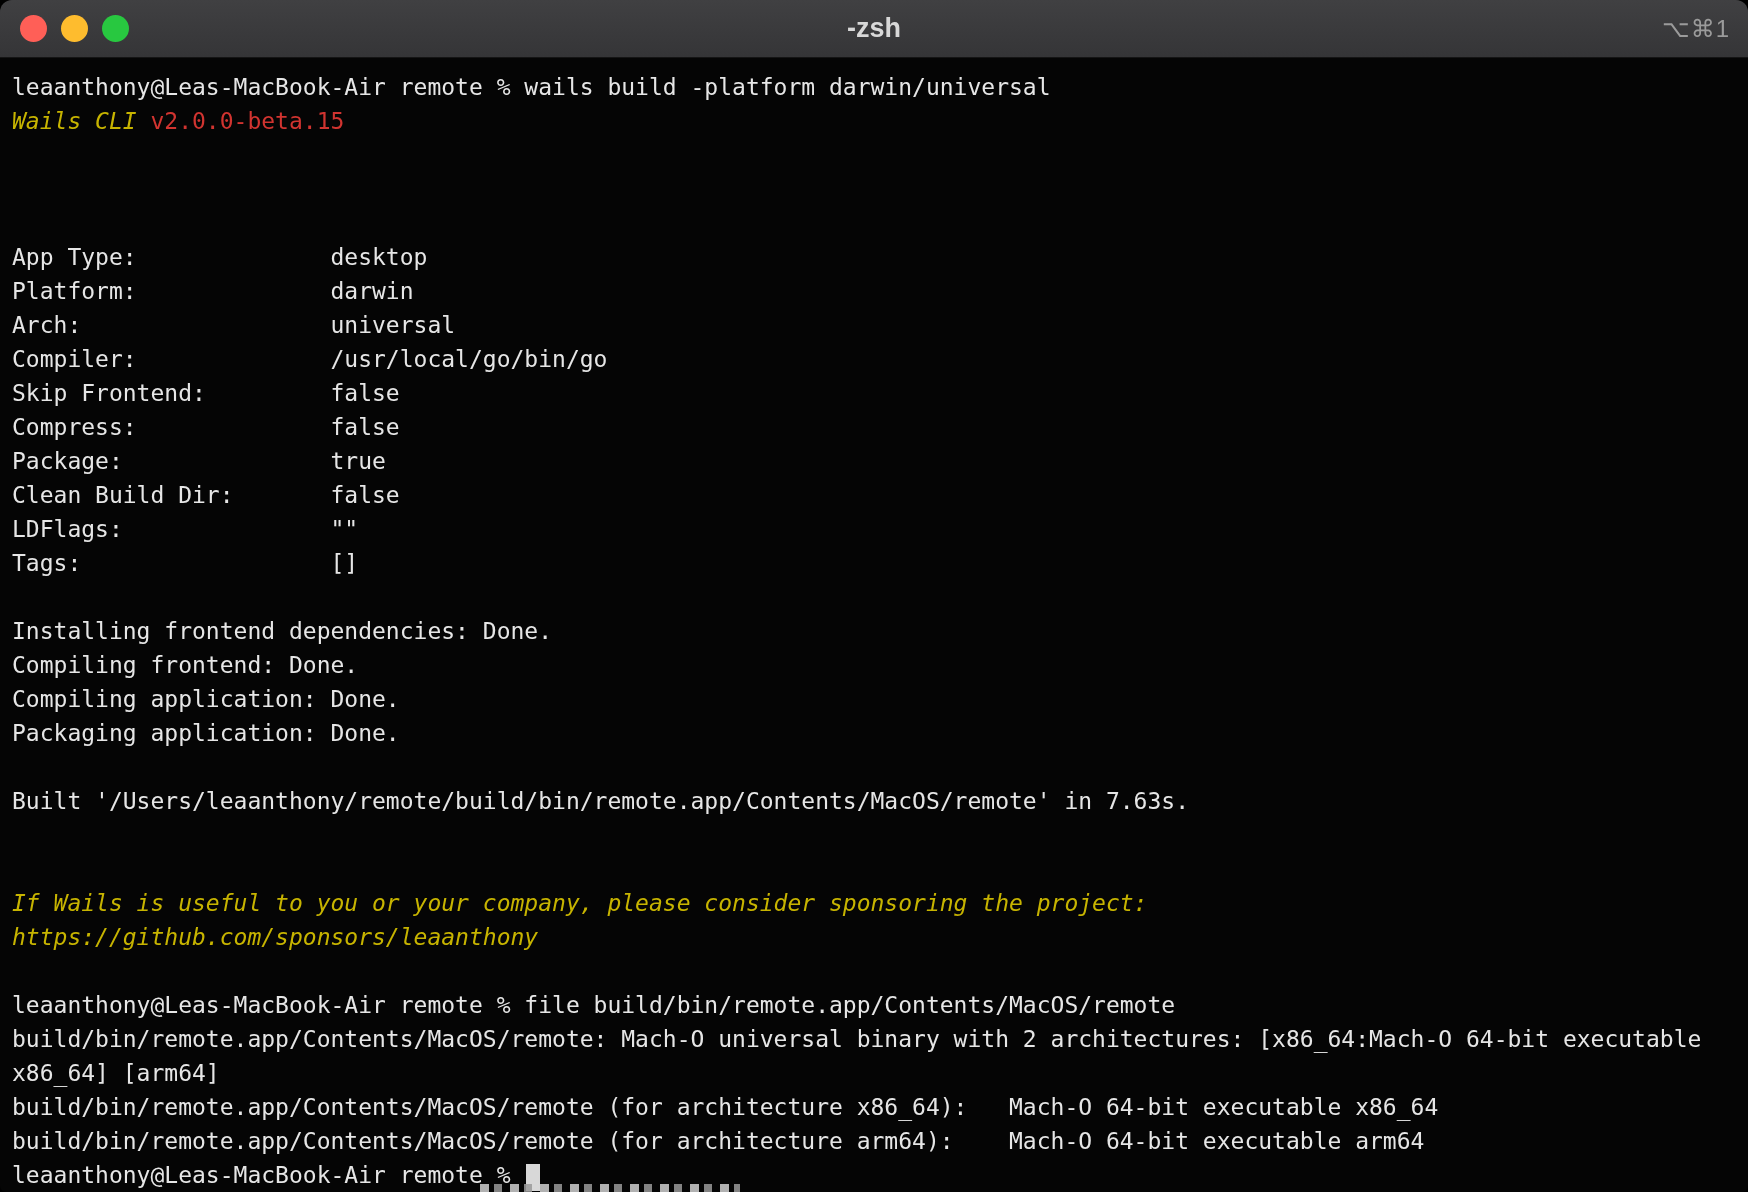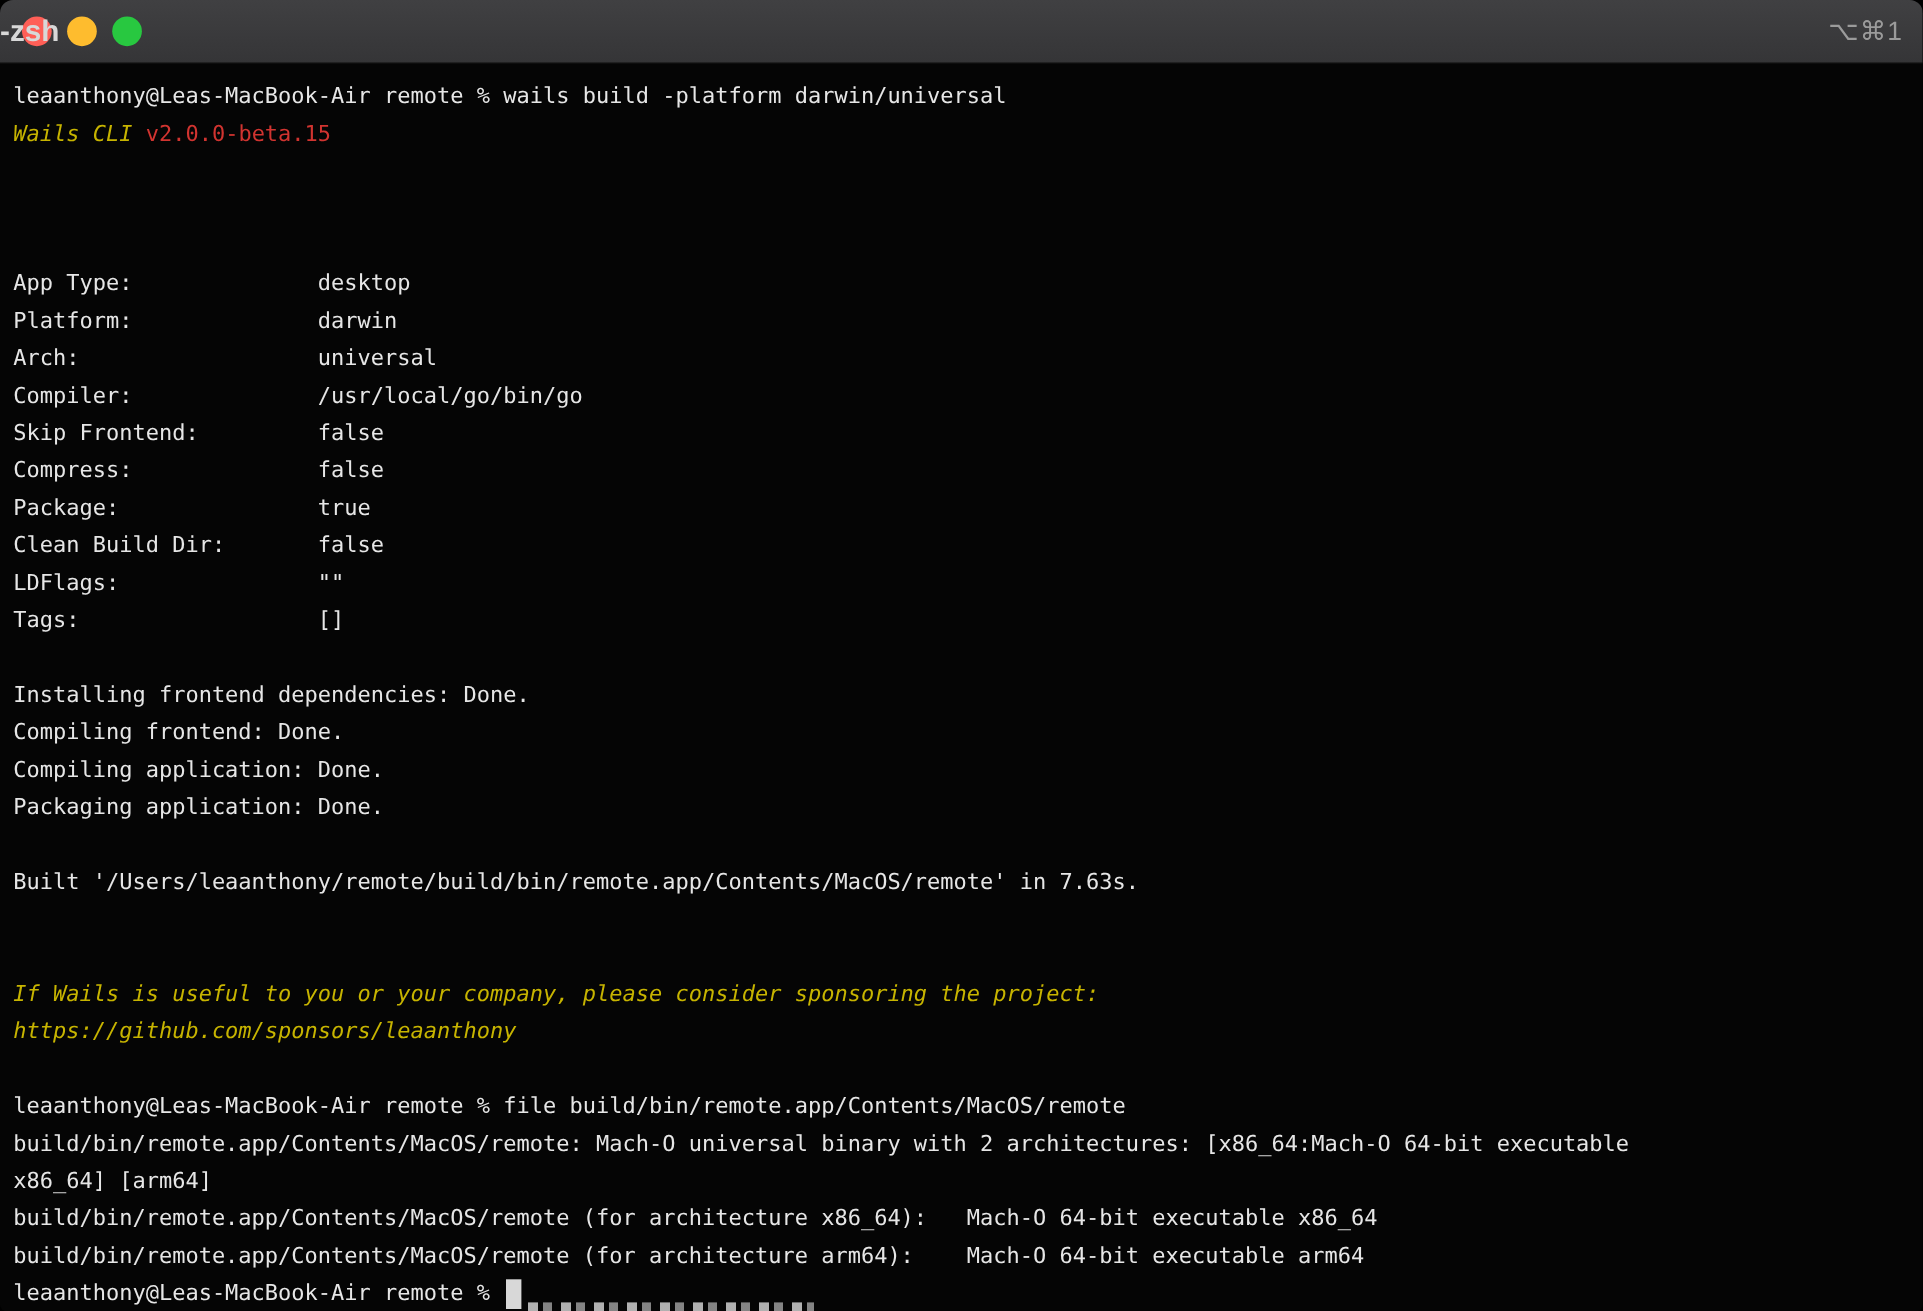--- a/index.html
+++ b/index.html
@@ -30,41 +30,42 @@
     width: 27px; height: 27px; border-radius: 50%;
     display: inline-block;
     cursor: default;
   }
   .light.close    { background: #ff5f57; }
   .light.minimize { background: #febc2e; }
   .light.zoom     { background: #28c840; }
   .titlebar .title {
     position: absolute;
     left: 0; right: 0;
+    text-align: center;
     font-family: "Liberation Sans", sans-serif;
     font-weight: bold;
     font-size: 27px;
     color: #d8d8d8;
     pointer-events: none;
   }
   .titlebar .badge {
     position: absolute;
     right: 18px;
     font-family: "Liberation Sans", sans-serif;
     font-size: 24px;
     color: #9b9b9b;
     letter-spacing: 1px;
   }
   
   .terminal {
     position: relative;
     height: 956px;
     padding: 12px 0 0 12px;
     background: var(--background, #050505);
-    font-size: 20px;
+    font-size: 23px;
     line-height: 34px;
     color: var(--default, #e6e6e6);
     white-space: pre;
   }
   .term-line { min-height: 34px; white-space: pre; }
   .c-default { color: var(--default, #e6e6e6); }
   .c-yellow  { color: var(--yellow, #c7b400); font-style: italic; }
   .c-red     { color: var(--red, #d13430); text-align: right; }
   .cursor {
     display: inline-block;

